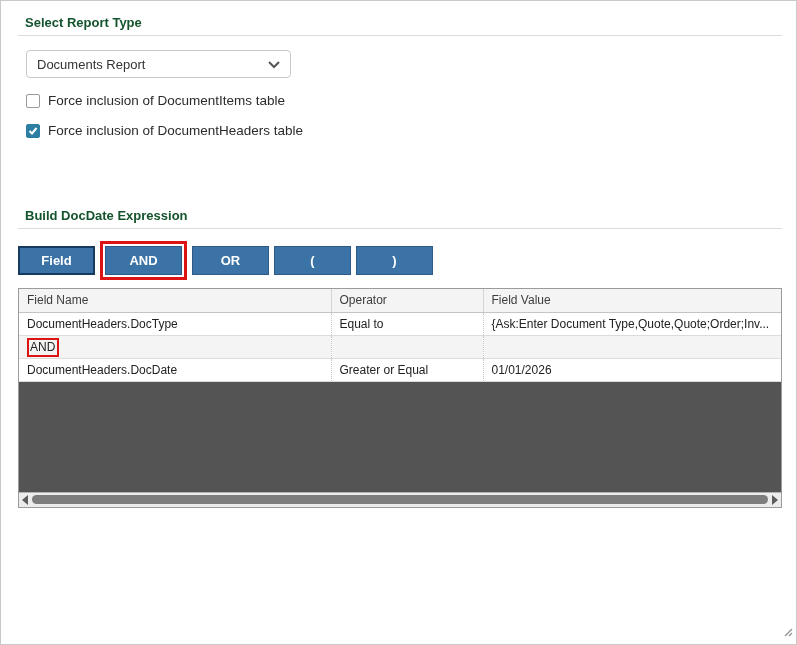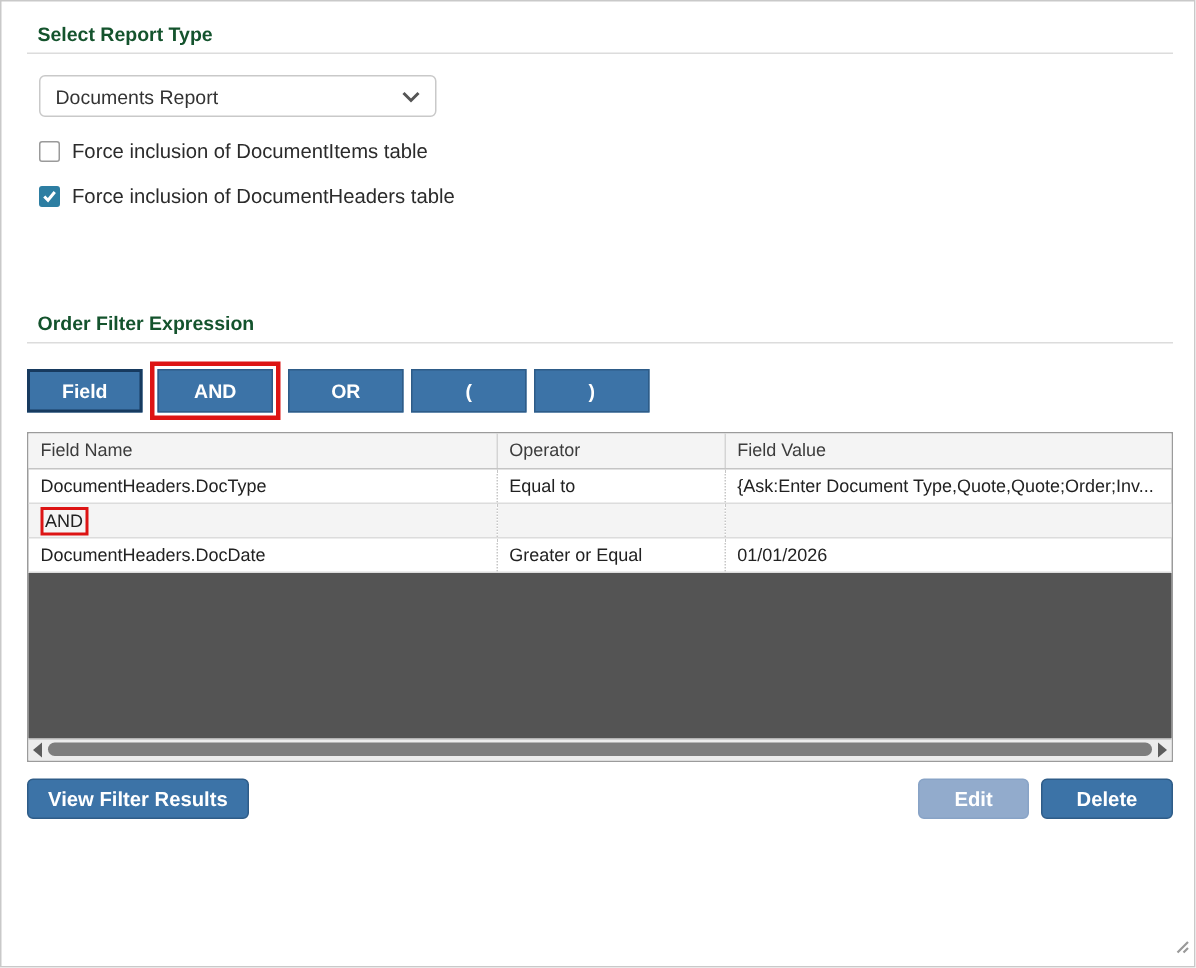--- a/index.html
+++ b/index.html
@@ -170,21 +170,21 @@
       <span class="cb checked">
         <svg width="10" height="10" viewBox="0 0 10 10">
             <path d="M1.5 5 L4 7.5 L8.5 2" stroke="#fff" stroke-width="2" fill="none"></path>
           </svg>
       </span>
       <span>Force inclusion of DocumentHeaders table</span>
     </div>
 
     <div class="gap-large"></div>
 
-    <div class="section-title">Order Filter Expression</div>
+    <div class="section-title">Build DocDate Expression</div>
     <div class="rule"></div>
 
     <div class="toolbar">
       <button class="tb-btn field">Field</button>
       <span class="red-box">
         <button class="tb-btn">AND</button>
       </span>
       <button class="tb-btn">OR</button>
       <button class="tb-btn">(</button>
       <button class="tb-btn">)</button>
@@ -225,26 +225,20 @@
         </tbody>
       </table>
       <div class="filler"></div>
       <div class="hscroll">
         <span class="arr left"></span>
         <span class="thumb"></span>
         <span class="arr right"></span>
       </div>
     </div>
 
-    <div class="table-actions">
-      <button class="btn">View Filter Results</button>
-      <span class="spacer"></span>
-      <button class="btn disabled edit">Edit</button>
-      <button class="btn delete">Delete</button>
-    </div>
 
   </div>
 
   <span class="resize-grip">
     <svg width="11" height="11" viewBox="0 0 11 11">
         <path d="M10 3 L3 10 M10 7 L7 10" stroke="#9a9a9a" stroke-width="1.5" fill="none"></path>
       </svg>
   </span>
 
 </div>

